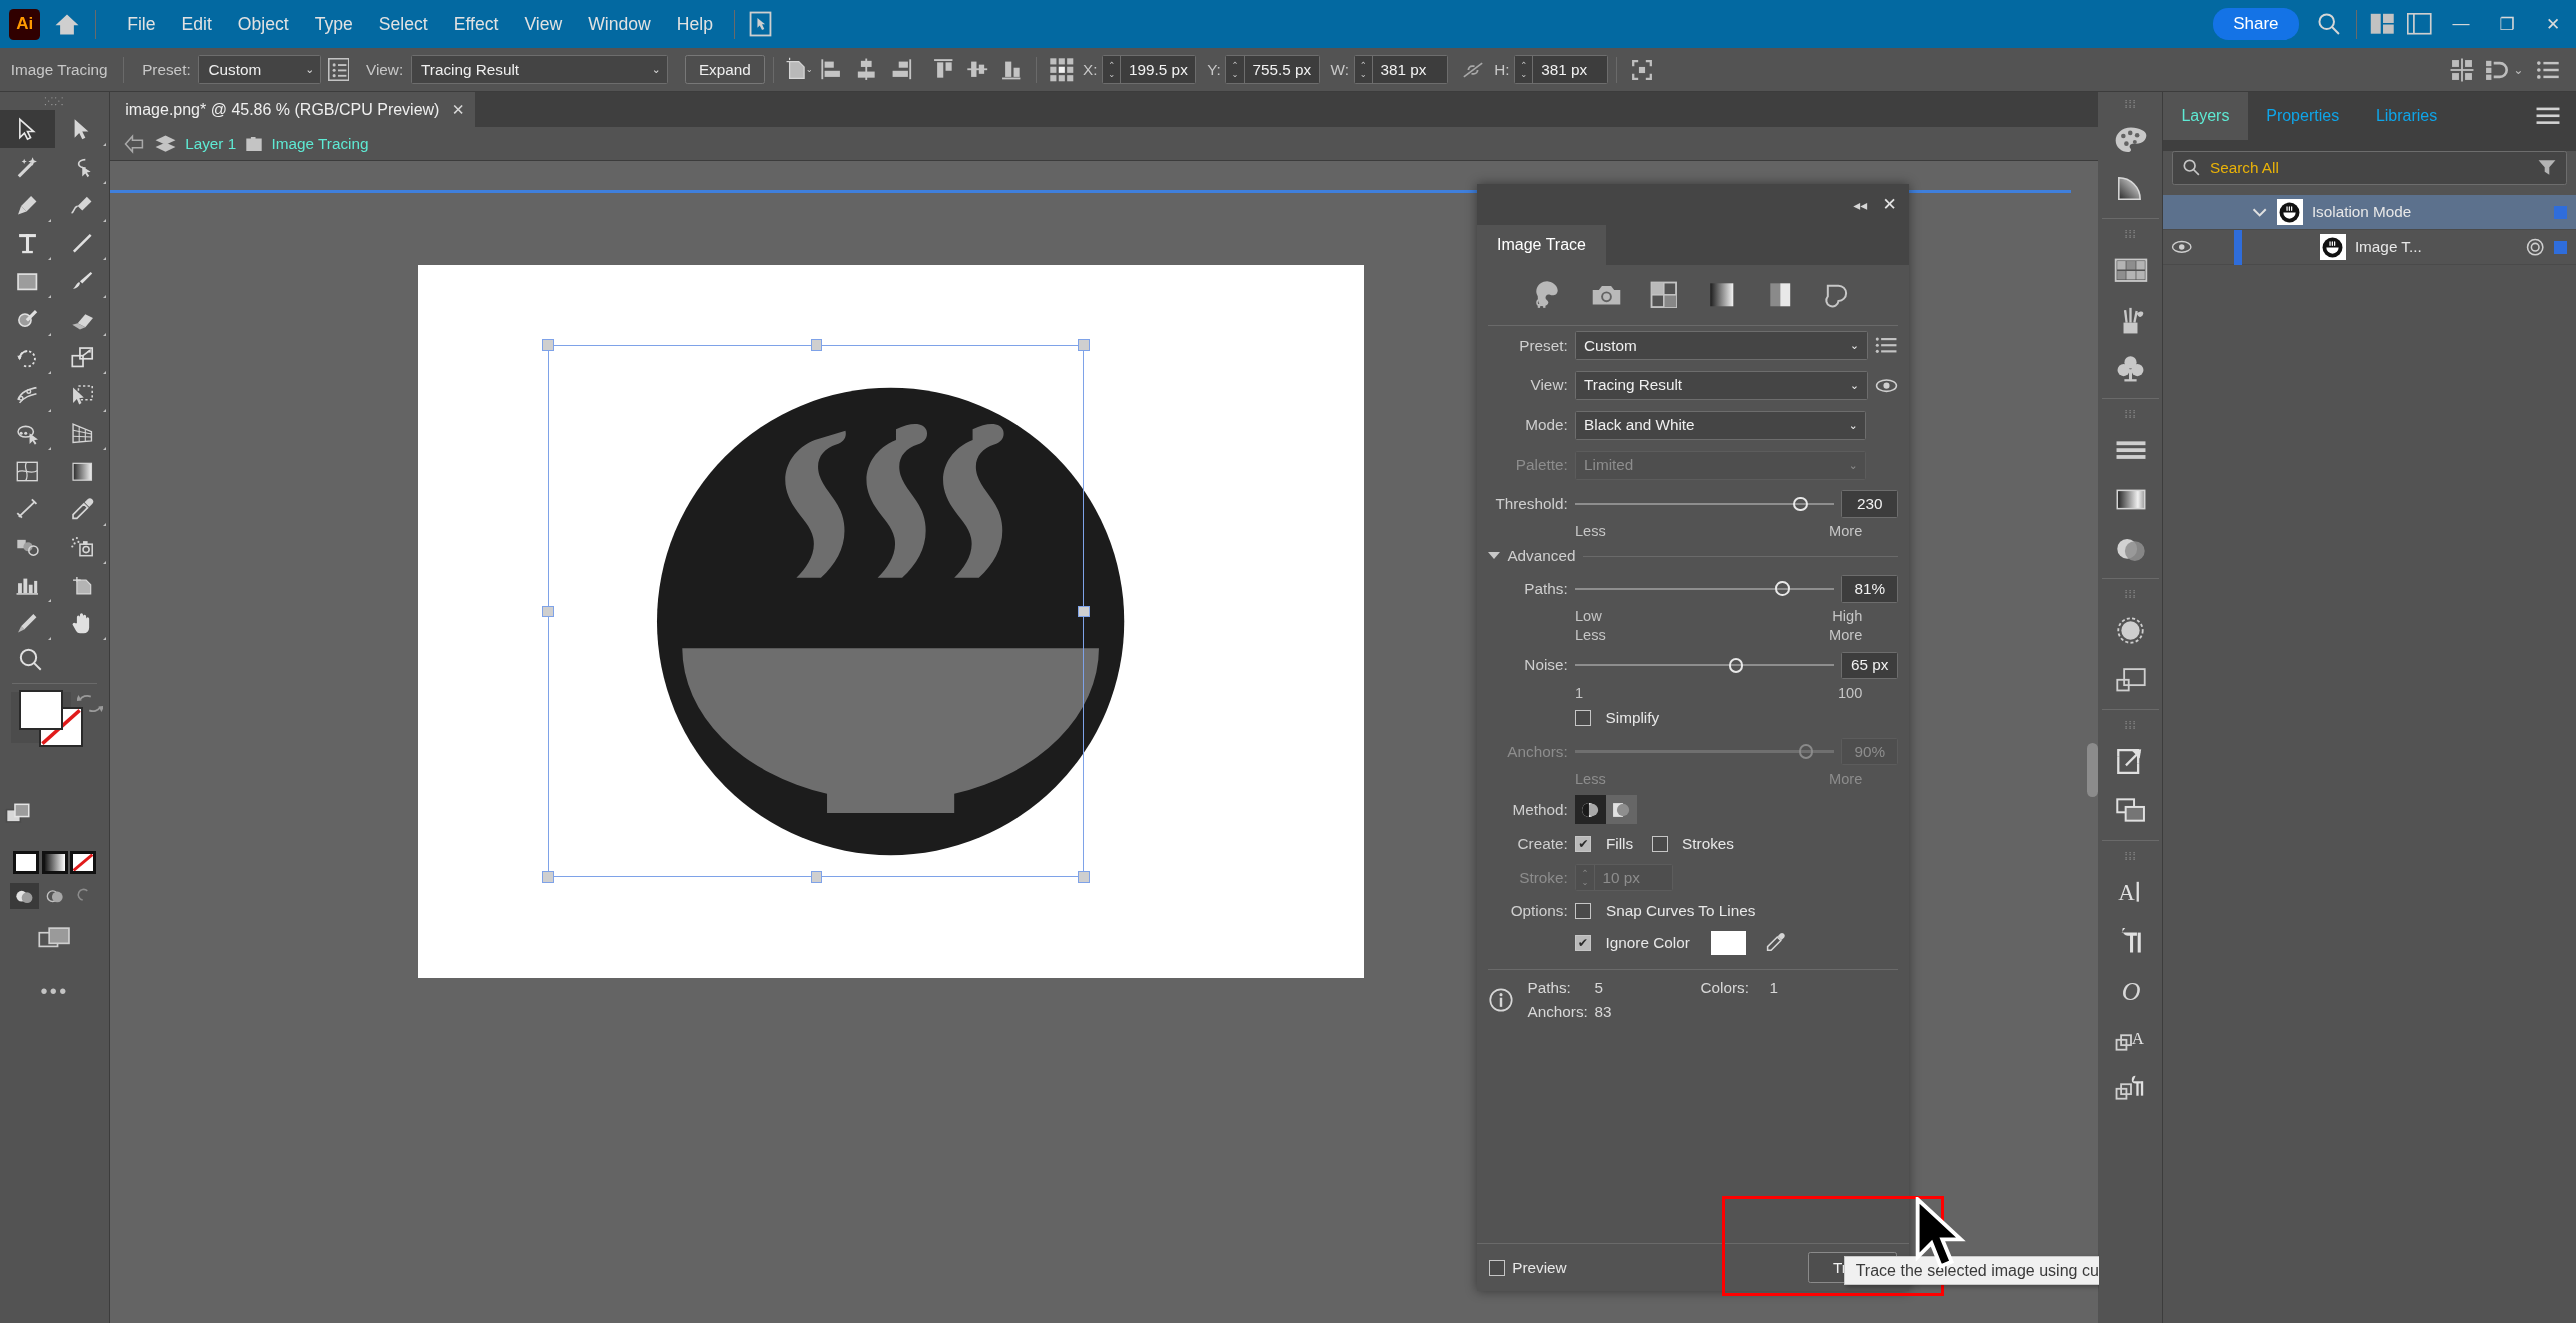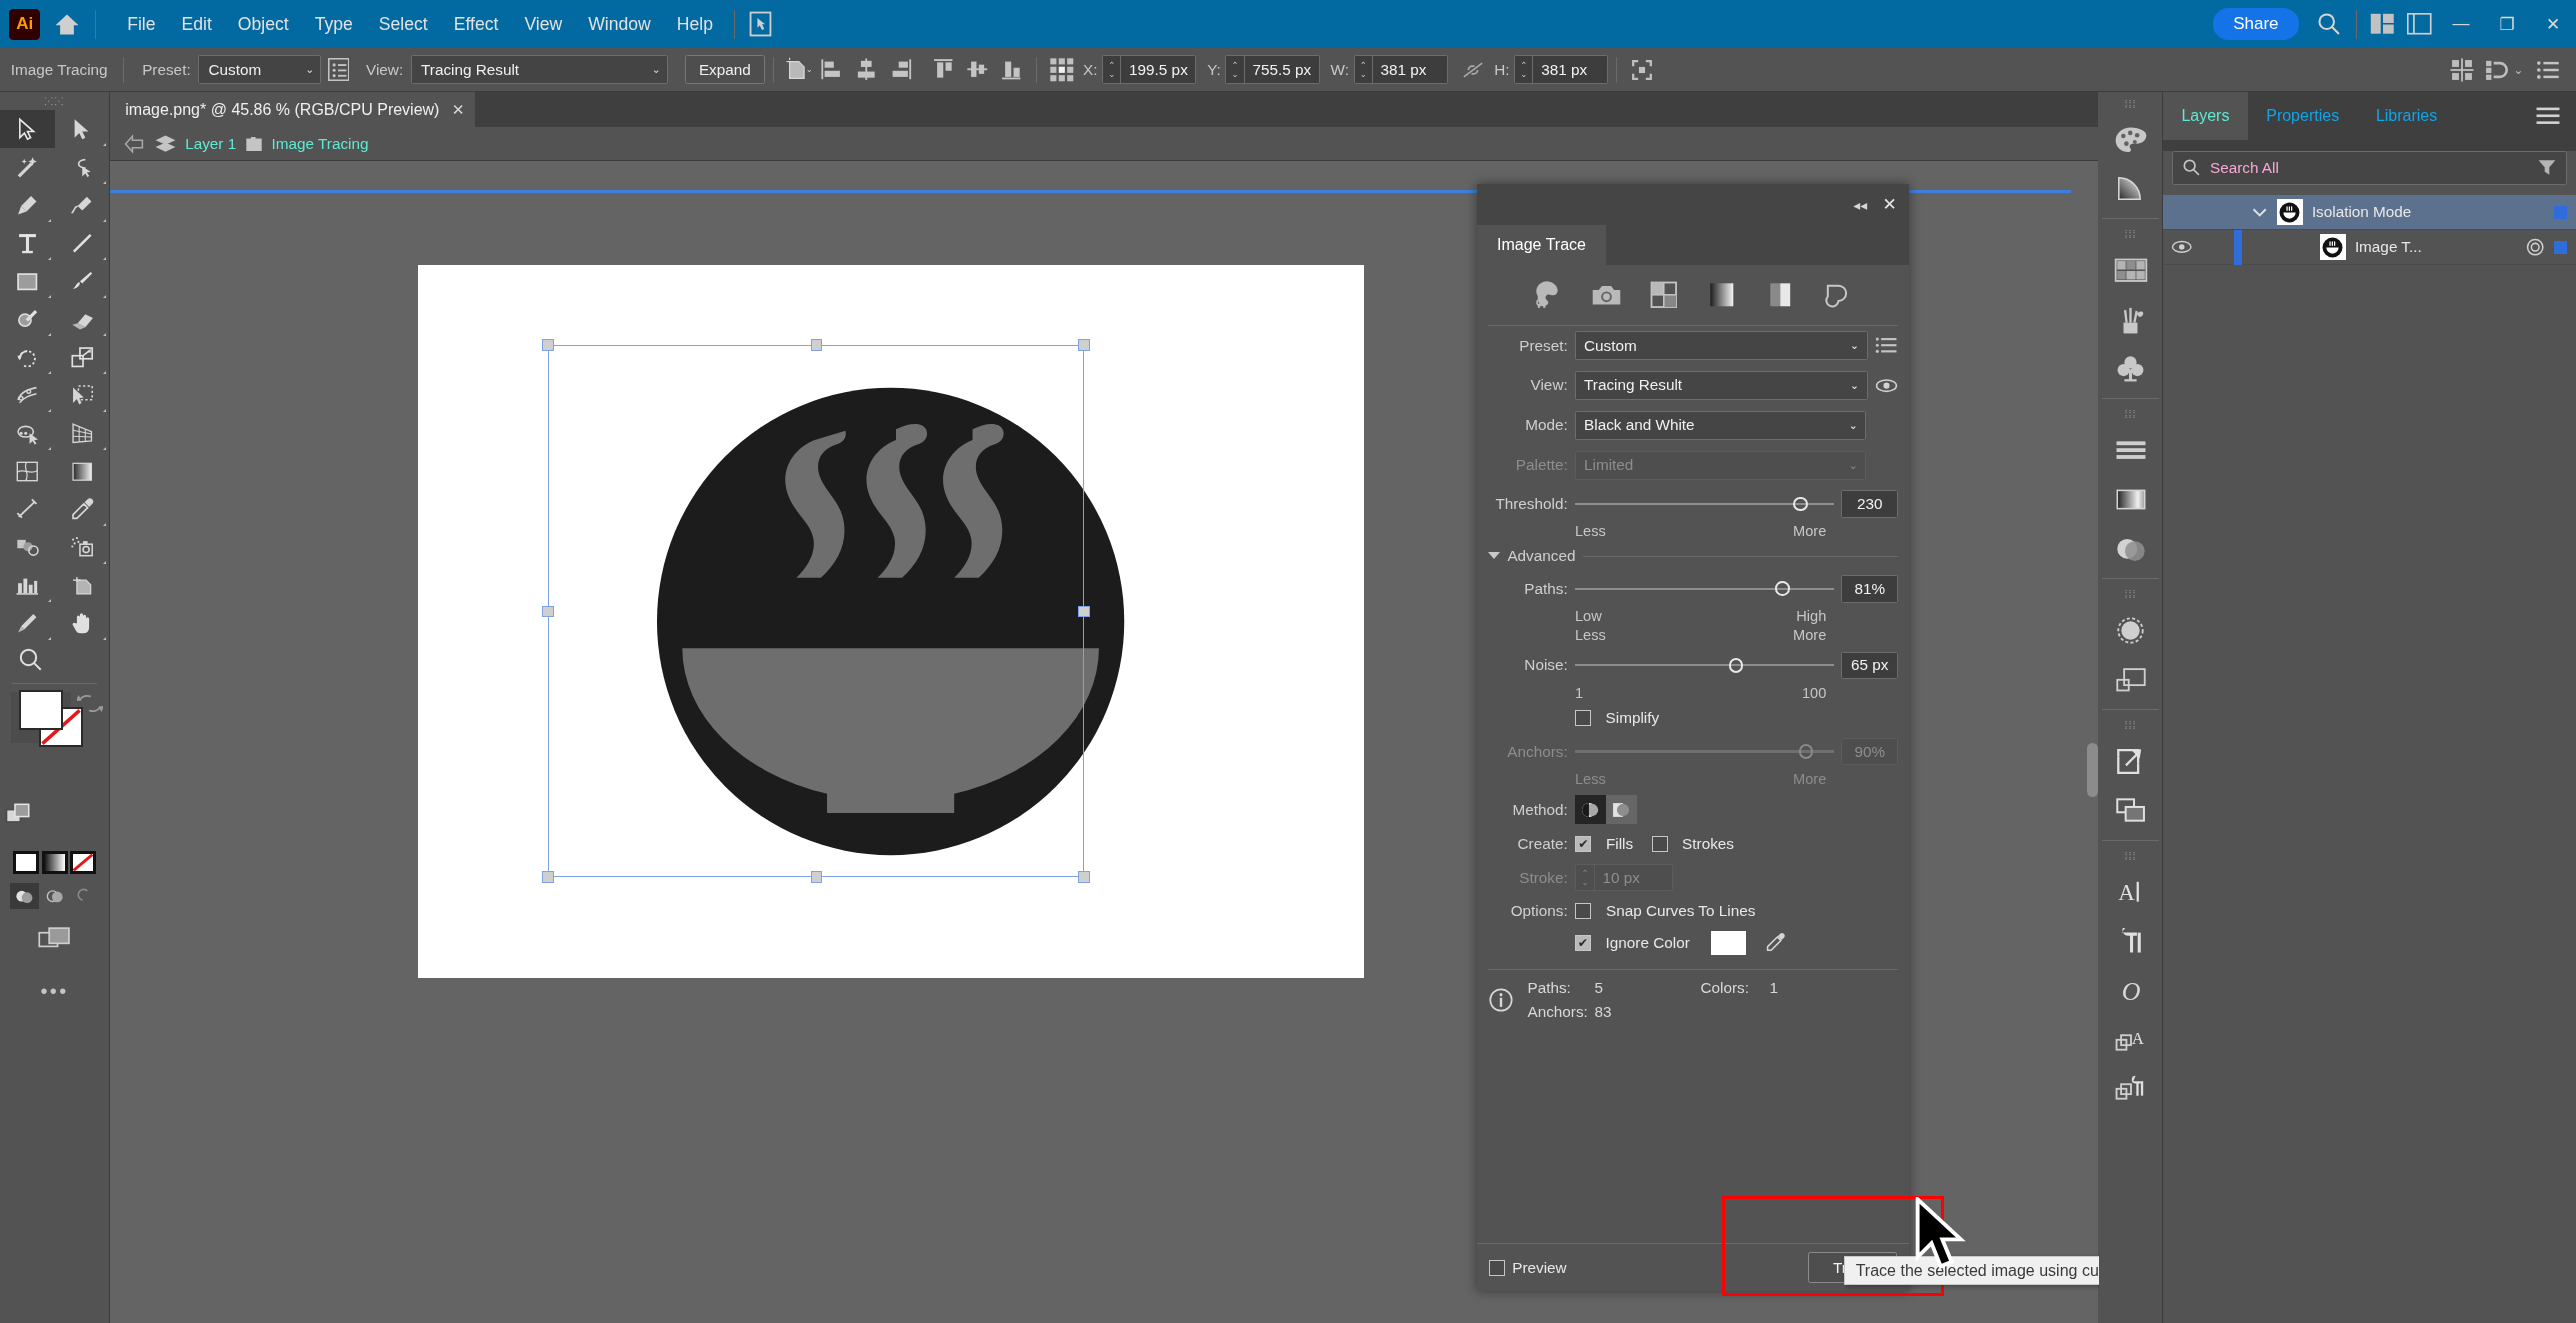--- a/index.html
+++ b/index.html
@@ -111,21 +111,21 @@
   
   .layers { position:absolute; left:2163px; top:92px; width:413px; height:1231px;
     background:#3f3f3f; }
   .lp-tabs { height:48px; display:flex; align-items:stretch; background:#3f3f3f; }
   .lp-tab { display:flex; align-items:center; padding:0 18.4px; font-size:16px; color:#0ea5e9; }
   .lp-tab.active { background:#535353; color:#5eead4; }
   .lp-hamb { margin-left:auto; display:flex; align-items:center; padding-right:15.3px; }
   .lp-body { background:#535353; height:1184px; }
   .lp-search { margin:10.7px 9.2px; height:34px; background:#454545; border:0.8px solid #6d6d6d;
     border-radius:2.3px; display:flex; align-items:center; padding:0 9.2px; gap:9.2px; }
-  .lp-search .ph { font-size:15.3px; color:#f9a8d4; }
+  .lp-search .ph { font-size:15.3px; color:#eab308; }
   .lp-filter { margin-left:auto; }
   .lyr-row { height:35px; display:flex; align-items:center; font-size:15.3px;
     border-bottom:0.8px solid #4a4a4a; }
   .lyr-row.sel { background:#5c718d; }
   .lyr-eye { width:37px; display:flex; align-items:center; justify-content:center; }
   .lyr-lock { width:34px; }
   .lyr-bar { width:7.7px; height:35px; }
   .lyr-chev { width:35px; display:flex; align-items:center; justify-content:center; }
   .lyr-thumb { width:26px; height:26px; background:#fff; display:flex; align-items:center;
     justify-content:center; margin-right:9.2px; }
@@ -156,21 +156,21 @@
   .track.dim { background:#6f6f6f; }
   .knob { position:absolute; width:14.6px; height:14.6px; border:2.3px solid #e8e8e8;
     border-radius:50%; background:transparent; }
   .knob.dim { border-color:#8a8a8a; }
   .numbox { width:57px; height:27.6px; background:#3d3d3d; border:0.8px solid #6d6d6d;
     border-radius:1.5px; display:flex; align-items:center; justify-content:center;
     font-size:15.3px; color:#f2f2f2; }
   .numbox.dim { color:#8d8d8d; background:#4e4e4e; border-color:#5c5c5c; }
   .endlbls { display:flex; font-size:14.6px; color:#c6c6c6; padding:0 10.7px 3.1px 98px; }
   .endlbls .l { }
-  .endlbls .r { margin-left:auto; margin-right:72px; }
+  .endlbls .r { margin-left:auto; margin-right:36px; }
   .endlbls.dim { color:#8d8d8d; }
   .adv { display:flex; align-items:center; gap:7.7px; padding:4.6px 10.7px; }
   .adv .tri { width:0;height:0; border-left:6.9px solid transparent; border-right:6.9px solid transparent;
     border-top:7.7px solid #c8c8c8; }
   .adv .txt { font-size:15.3px; color:#cfcfcf; }
   .adv .line { flex:1; height:0.8px; background:#6a6a6a; }
   .cb { width:16px; height:16px; border:1.5px solid #c6c6c6; background:#4a4a4a;
     display:inline-flex; align-items:center; justify-content:center; }
   .cb.on { background:#b9b9b9; }
   .cb.on::after { content:"✔"; color:#2b2b2b; font-size:12.3px; line-height:12.3px; }

